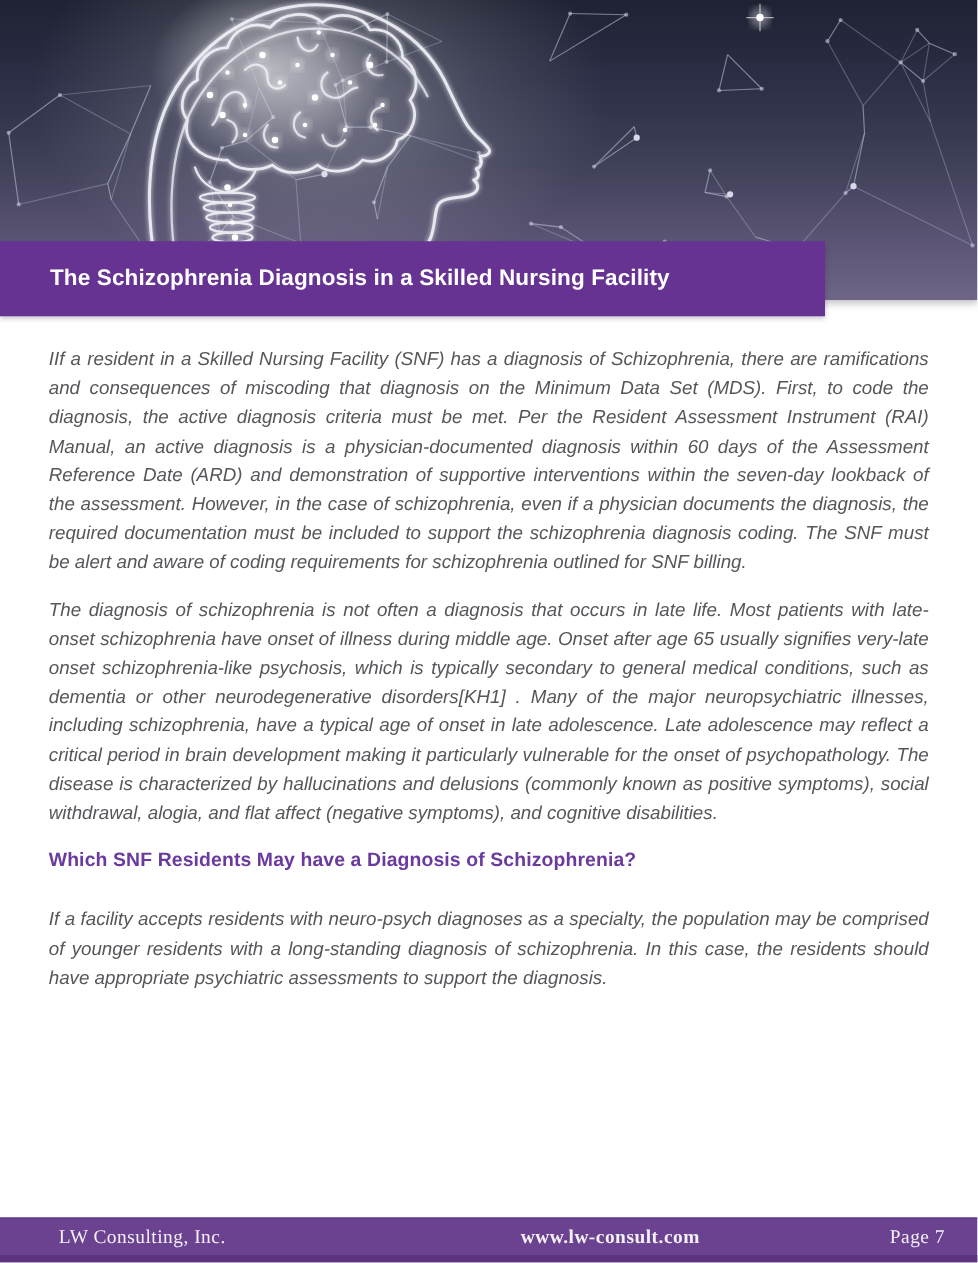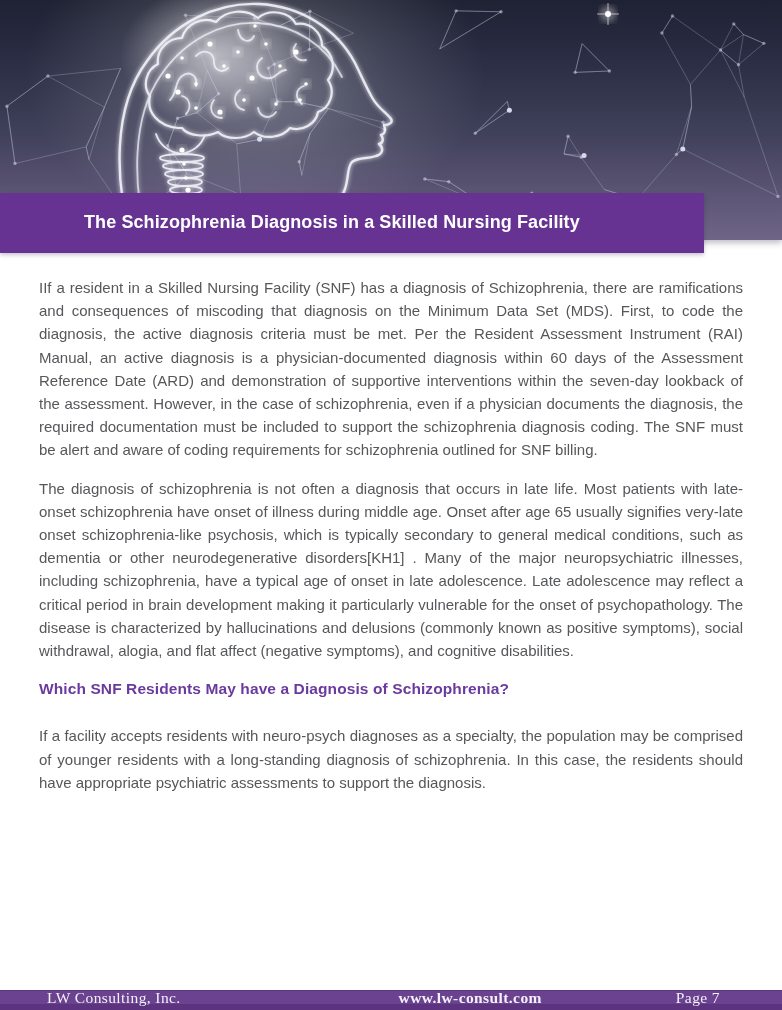--- a/index.html
+++ b/index.html
@@ -10,42 +10,42 @@
   
   .hero{
     position:relative;width:782px;height:240px;
     background:linear-gradient(180deg,#1f2233 0%,#2c2f46 28%,#3f4059 55%,#5b5474 80%,#6e6587 100%);
     box-shadow:0 3px 6px rgba(70,65,95,.35);
   }
   .hero svg{position:absolute;top:0;left:0;}
   .title-banner{
     position:absolute;top:193px;left:0;width:660px;height:60px;
     background:#663392;display:flex;align-items:center;
-    box-shadow:0 2px 4px rgba(40,20,60,.25);z-index:5;padding-left:44px;
+    box-shadow:0 2px 4px rgba(40,20,60,.25);z-index:5;
   }
   .title-banner h1{
     margin:0;padding:0 30px 0 40px;color:#ffffff;
     font-size:18px;font-weight:bold;letter-spacing:.1px;line-height:1.2;
   }
   
   .content{
     padding:36px 39px 0 39px;color:#55575a;
     font-size:15px;line-height:23.2px;
   }
-  .content p{margin:0 0 15px 0;text-align:justify;}
+  .content p{margin:0 0 15px 0;text-align:justify;font-style:italic;}
   .section-heading{
     margin:14px 0 24px 0;color:#6b3a9e;
     font-size:15.5px;font-weight:bold;letter-spacing:.1px;
   }
   
   .footer{
-    position:absolute;left:0;bottom:0;width:782px;height:20px;
+    position:absolute;left:0;bottom:0;width:782px;height:36px;
     background:#6a4290;border-top:1px solid #5c3781;box-sizing:border-box;
     display:flex;align-items:center;justify-content:space-between;
-    padding:0 62px 6px 47px;
+    padding:0 26px 6px 47px;
     font-family:"Liberation Serif",serif;font-size:15.5px;
     color:#f4f0f8;letter-spacing:.4px;
   }
   .footer .edge{
     position:absolute;left:0;bottom:0;width:100%;height:6px;
     background:#5b337e;
   }
   .footer .center{position:relative;left:42px;font-weight:bold;}
   .footer span{position:relative;z-index:2;}
 </style>

